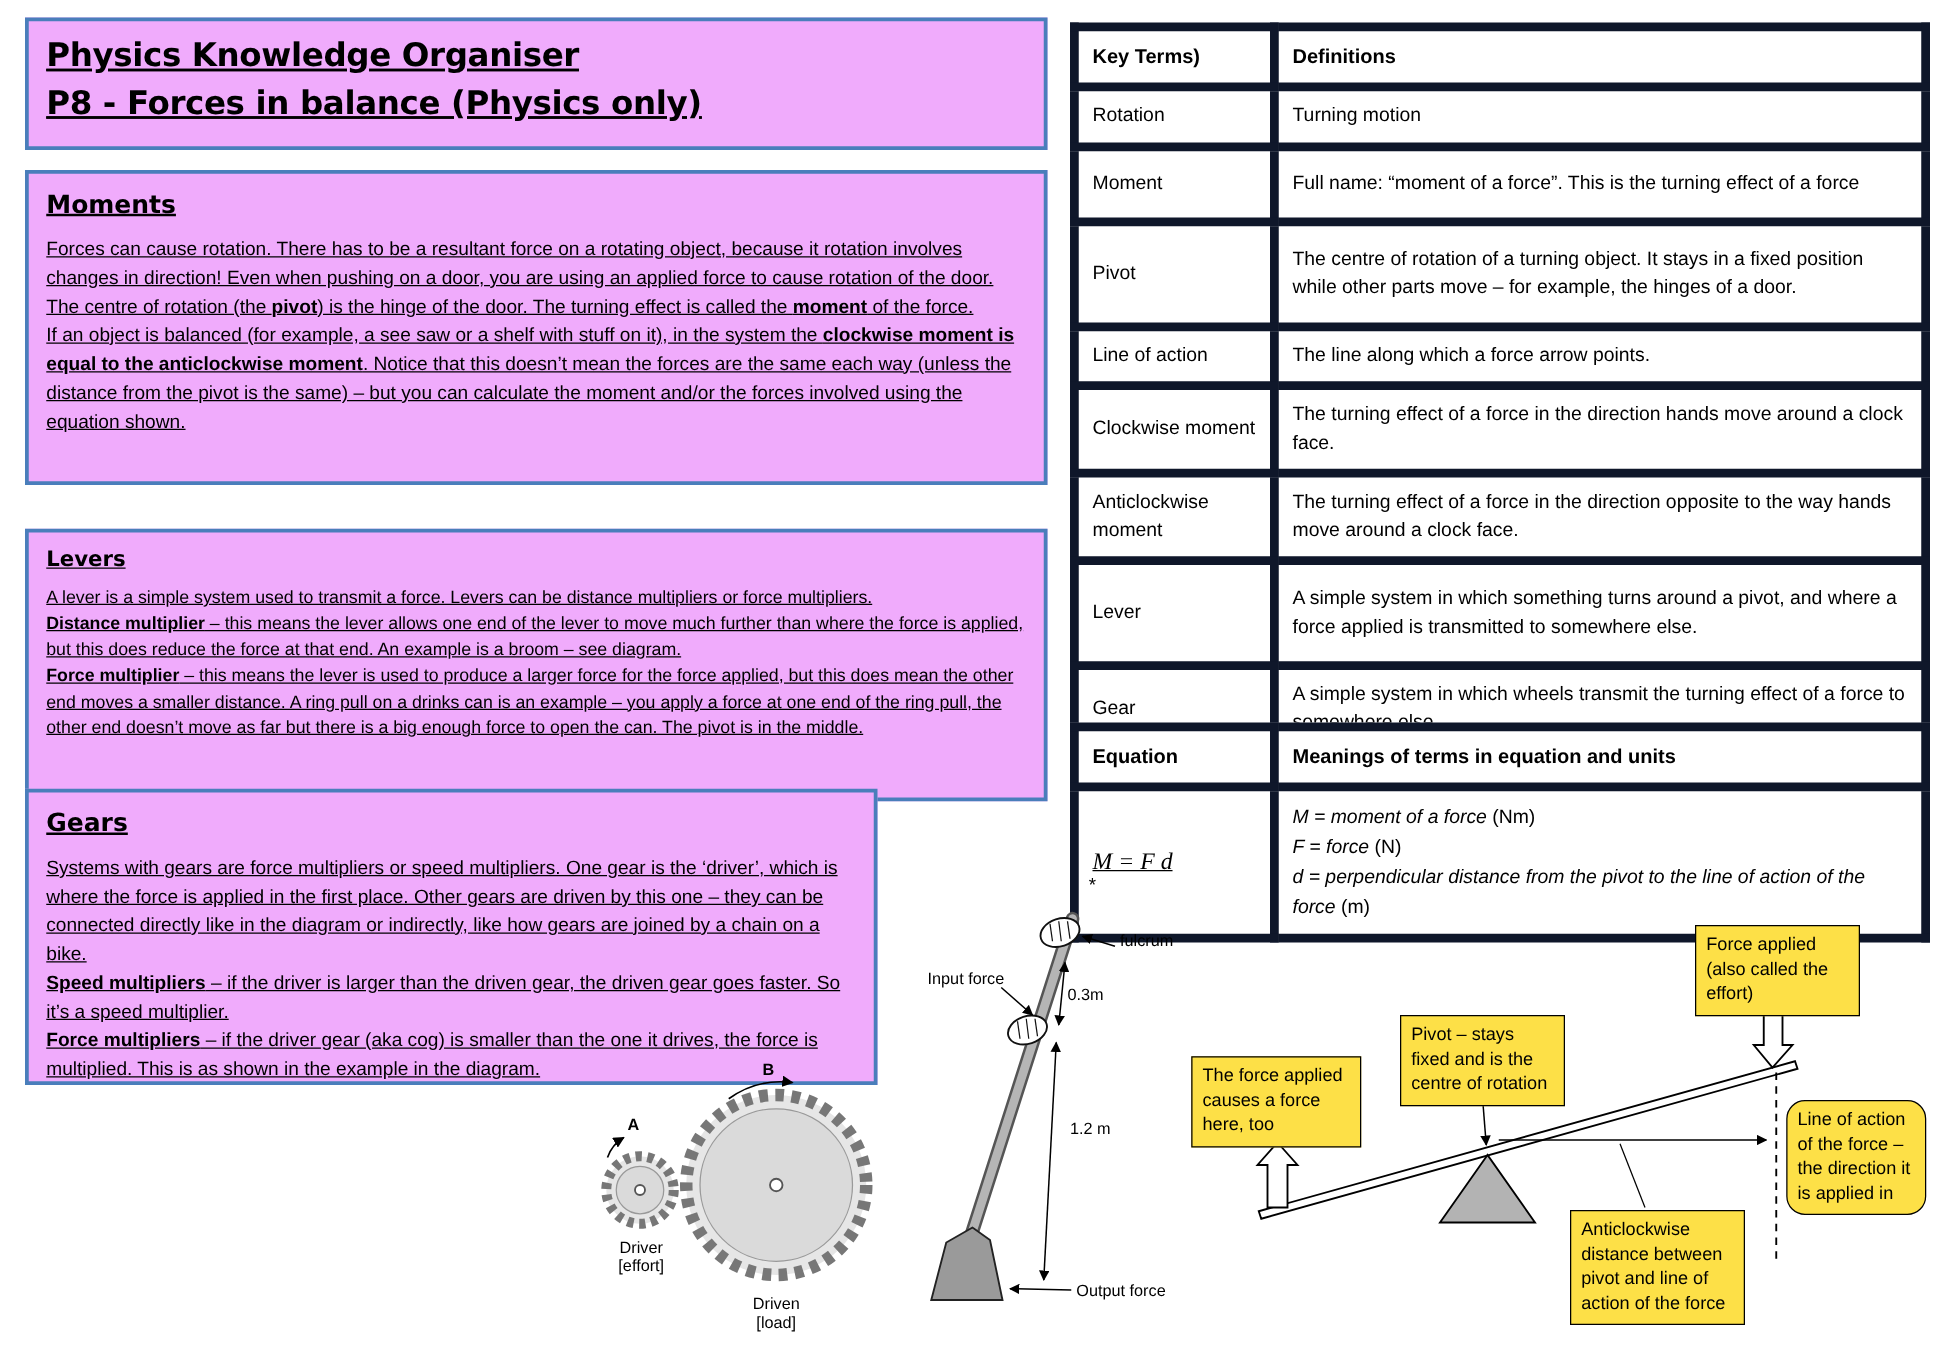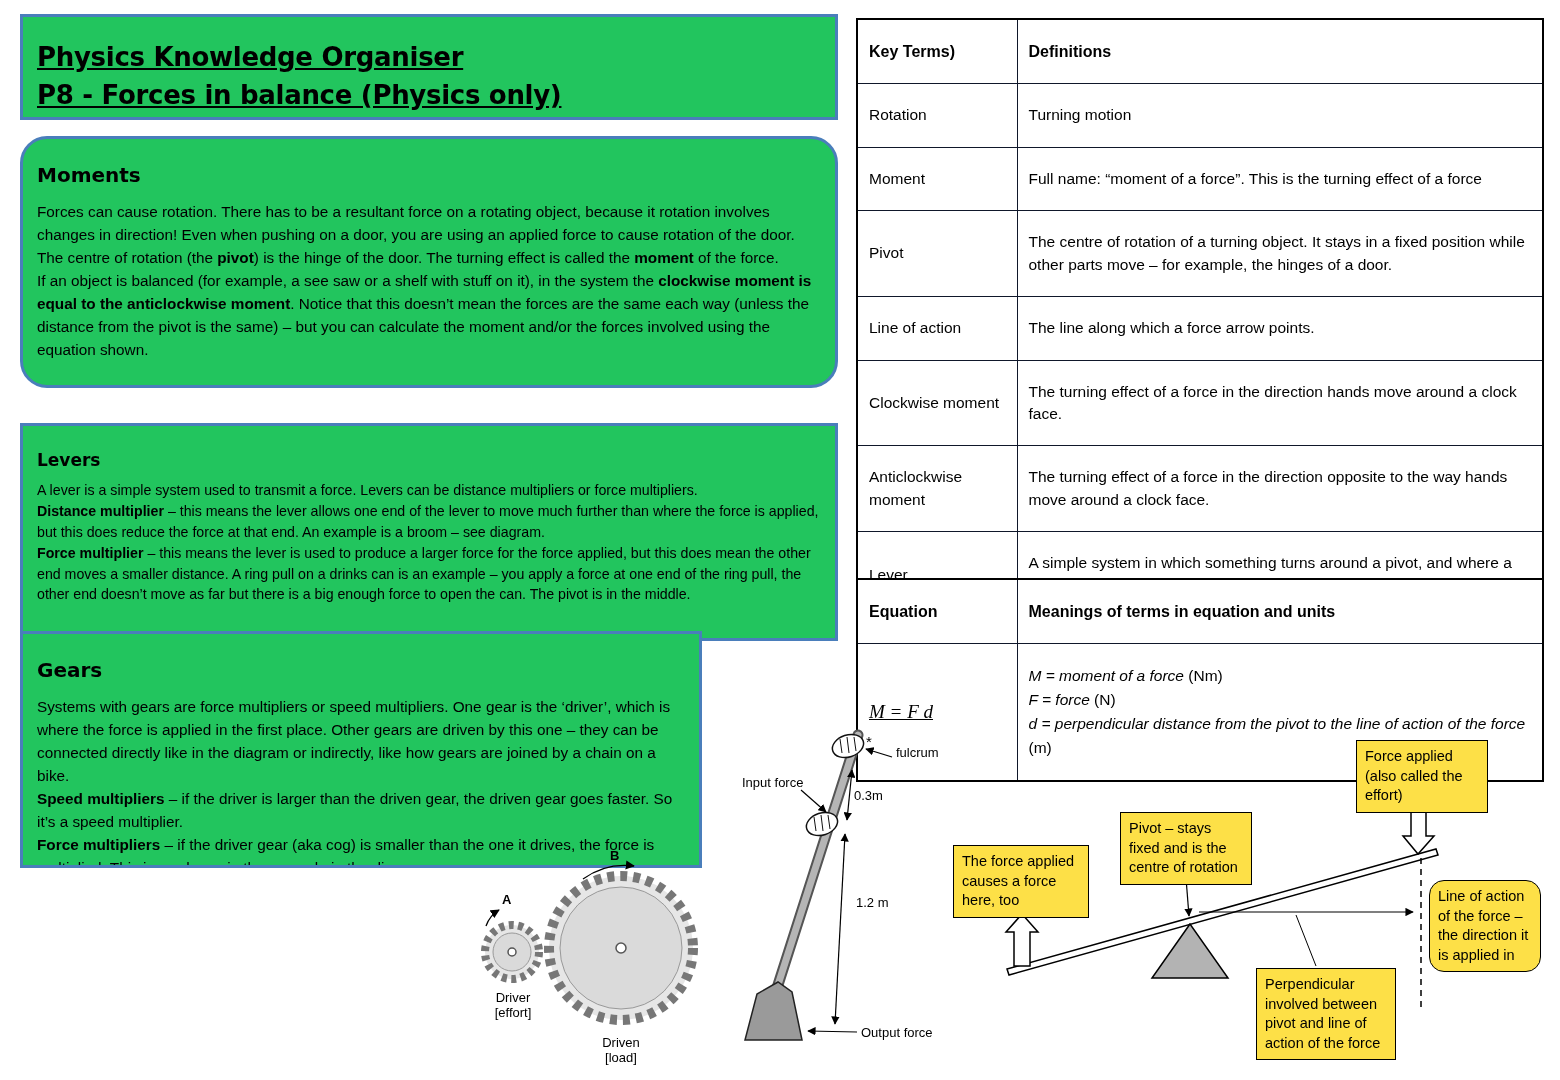--- a/index.html
+++ b/index.html
@@ -2,41 +2,42 @@
 <html><head>
 <meta charset="utf-8">
 <style>
   * { box-sizing: border-box; }
   html,body { margin:0; padding:0; }
   body {
     width:1560px; height:1080px; position:relative; background:#fff;
     font-family:"Liberation Sans", sans-serif; color:#000; overflow:hidden;
   }
   .bluebox {
-    position:absolute; border:3px solid #4a7ebb; background:#22c55e; overflow:hidden;
-    padding:22px 14px;
+    position:absolute; border:3px solid #4a7ebb; background:#f0abfc; overflow:hidden;
+    padding:10px 14px;
+    text-decoration:underline;
   }
   .title-line {
     font-family:"DejaVu Sans", sans-serif; font-weight:bold; font-size:26px;
     text-decoration:underline; line-height:1.45; letter-spacing:-0.3px;
   }
   .panel-heading {
     font-family:"DejaVu Sans", sans-serif; font-weight:bold; font-size:20px;
     margin:2px 0 14px 0;
   }
   .panel-heading.small { font-size:17px; margin-bottom:10px; }
   .body-text p { margin:0; font-size:15.3px; line-height:1.5; }
   .body-text.tight p { font-size:14.2px; line-height:1.47; }
 
   table.datatable {
     position:absolute; border-collapse:collapse; background:#fff;
     border:2px solid #000; table-layout:fixed;
   }
   table.datatable th, table.datatable td {
-    border:1px solid #0f172a; padding:20px 11px; vertical-align:middle;
+    border:7px solid #0f172a; padding:9px 11px; vertical-align:middle;
     font-size:15.5px; line-height:1.45; text-align:left;
   }
   table.datatable th { font-weight:bold; font-size:16px; }
   .kt-termcol { width:160px; }
 
   .eq-cell { text-align:center; position:relative;text-decoration:underline; }
   .eq-text { font-family:"Liberation Serif", serif; font-style:italic; font-size:19px; }
   .eq-star { position:absolute; left:8px; bottom:28px; font-size:15px; font-style:normal; }
   .meaning-line { font-size:15.5px; line-height:1.55; }
 
@@ -50,21 +51,21 @@
   }
 </style>
 </head>
 <body>
 
 <div class="bluebox" style="left:20px; top:14px; width:818px; height:106px;">
   <div class="title-line">Physics Knowledge Organiser</div>
   <div class="title-line">P8 - Forces in balance (Physics only)</div>
 </div>
 
-<div class="bluebox" style="left:20px; top:136px; width:818px; height:252px;border-radius:27px;">
+<div class="bluebox" style="left:20px; top:136px; width:818px; height:252px;">
   <div class="panel-heading">Moments</div>
   <div class="body-text">
     <p><span>Forces can cause rotation. There has to be a resultant force on a rotating object, because it rotation involves changes in direction! Even when pushing on a door, you are using an applied force to cause rotation of the door. The centre of rotation (the </span><span style="font-weight: bold;">pivot</span><span>) is the hinge of the door. The turning effect is called the </span><span style="font-weight: bold;">moment</span><span> of the force.</span></p>
     <p><span>If an object is balanced (for example, a see saw or a shelf with stuff on it), in the system the </span><span style="font-weight: bold;">clockwise moment is equal to the anticlockwise moment</span><span>. Notice that this doesn’t mean the forces are the same each way (unless the distance from the pivot is the same) – but you can calculate the moment and/or the forces involved using the equation shown.</span></p>
   </div>
 </div>
 
 <div class="bluebox" style="left:20px; top:423px; width:818px; height:218px;">
   <div class="panel-heading small">Levers</div>
   <div class="body-text tight">
@@ -218,13 +219,13 @@
 <div class="dlabel" style="left:896px; top:746px;">fulcrum</div>
 <div class="dlabel" style="left:742px; top:776px;">Input force</div>
 <div class="dlabel" style="left:854px; top:789px;">0.3m</div>
 <div class="dlabel" style="left:856px; top:896px;">1.2 m</div>
 <div class="dlabel" style="left:861px; top:1026px;">Output force</div>
 
 <div class="callout" style="left:1356px; top:740px; width:132px;">Force applied (also called the effort)</div>
 <div class="callout" style="left:1120px; top:812px; width:132px;">Pivot – stays fixed and is the centre of rotation</div>
 <div class="callout" style="left:953px; top:845px; width:136px;">The force applied causes a force here, too</div>
 <div class="callout" style="left:1429px; top:880px; width:112px;border-radius:15px;">Line of action of the force – the direction it is applied in</div>
-<div class="callout" style="left:1256px; top:968px; width:140px;">Perpendicular involved between pivot and line of action of the force</div>
+<div class="callout" style="left:1256px; top:968px; width:140px;">Anticlockwise distance between pivot and line of action of the force</div>
 
 </body></html>

